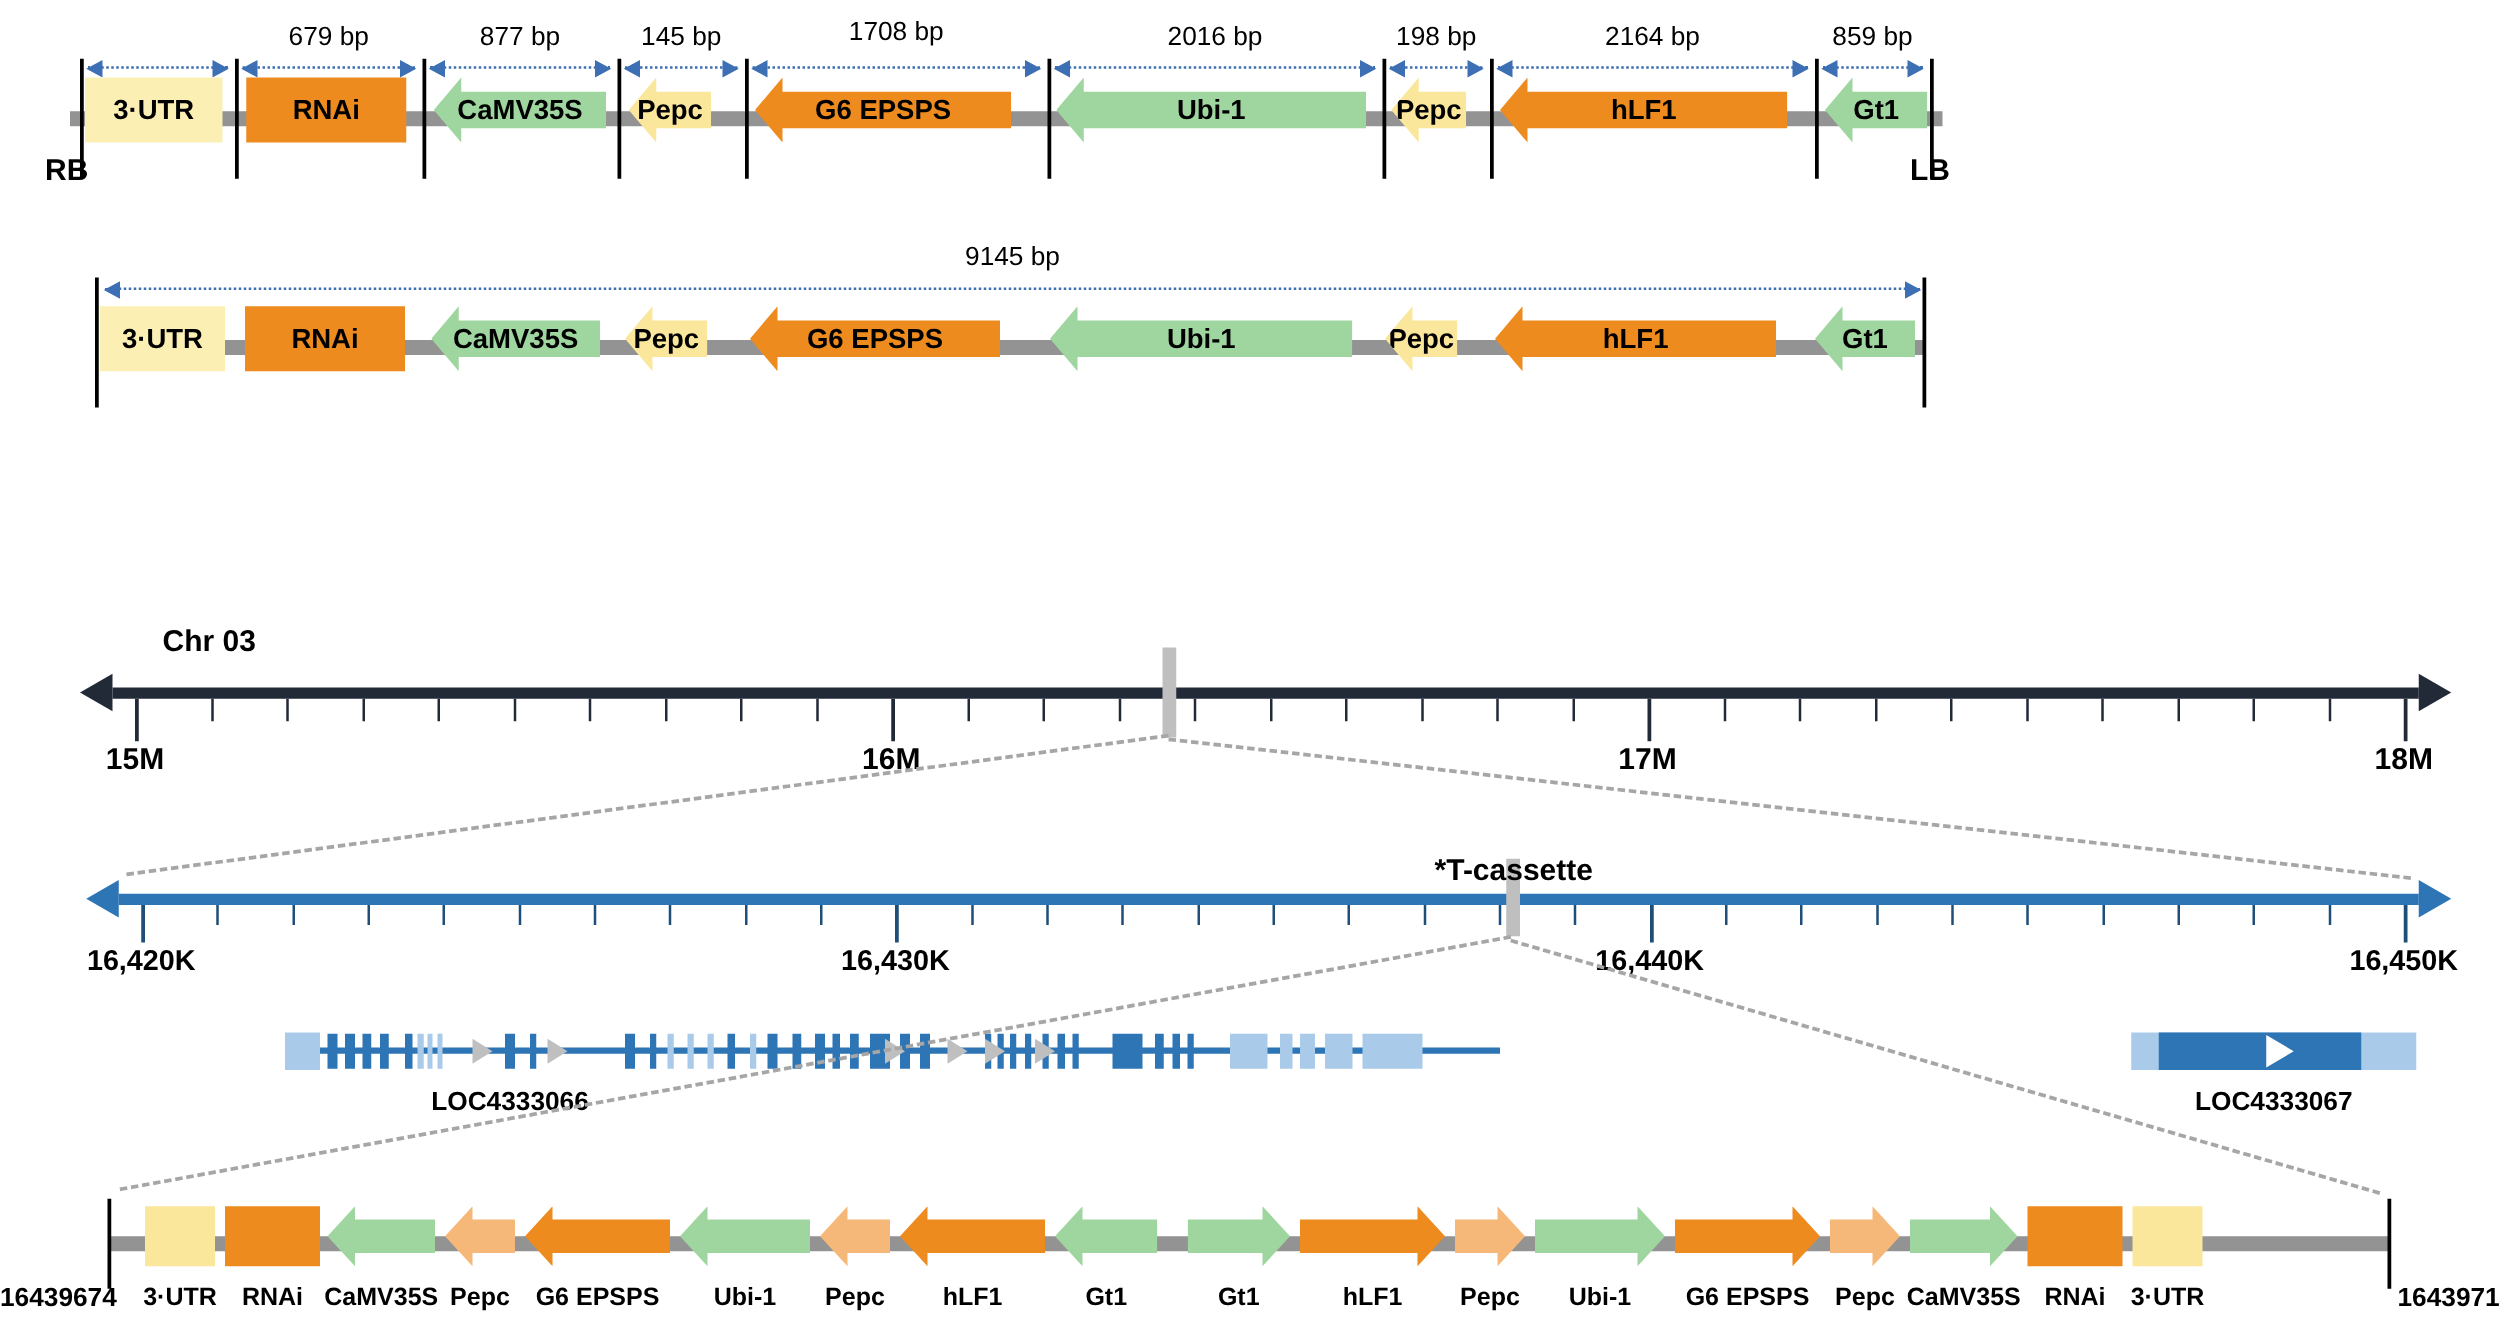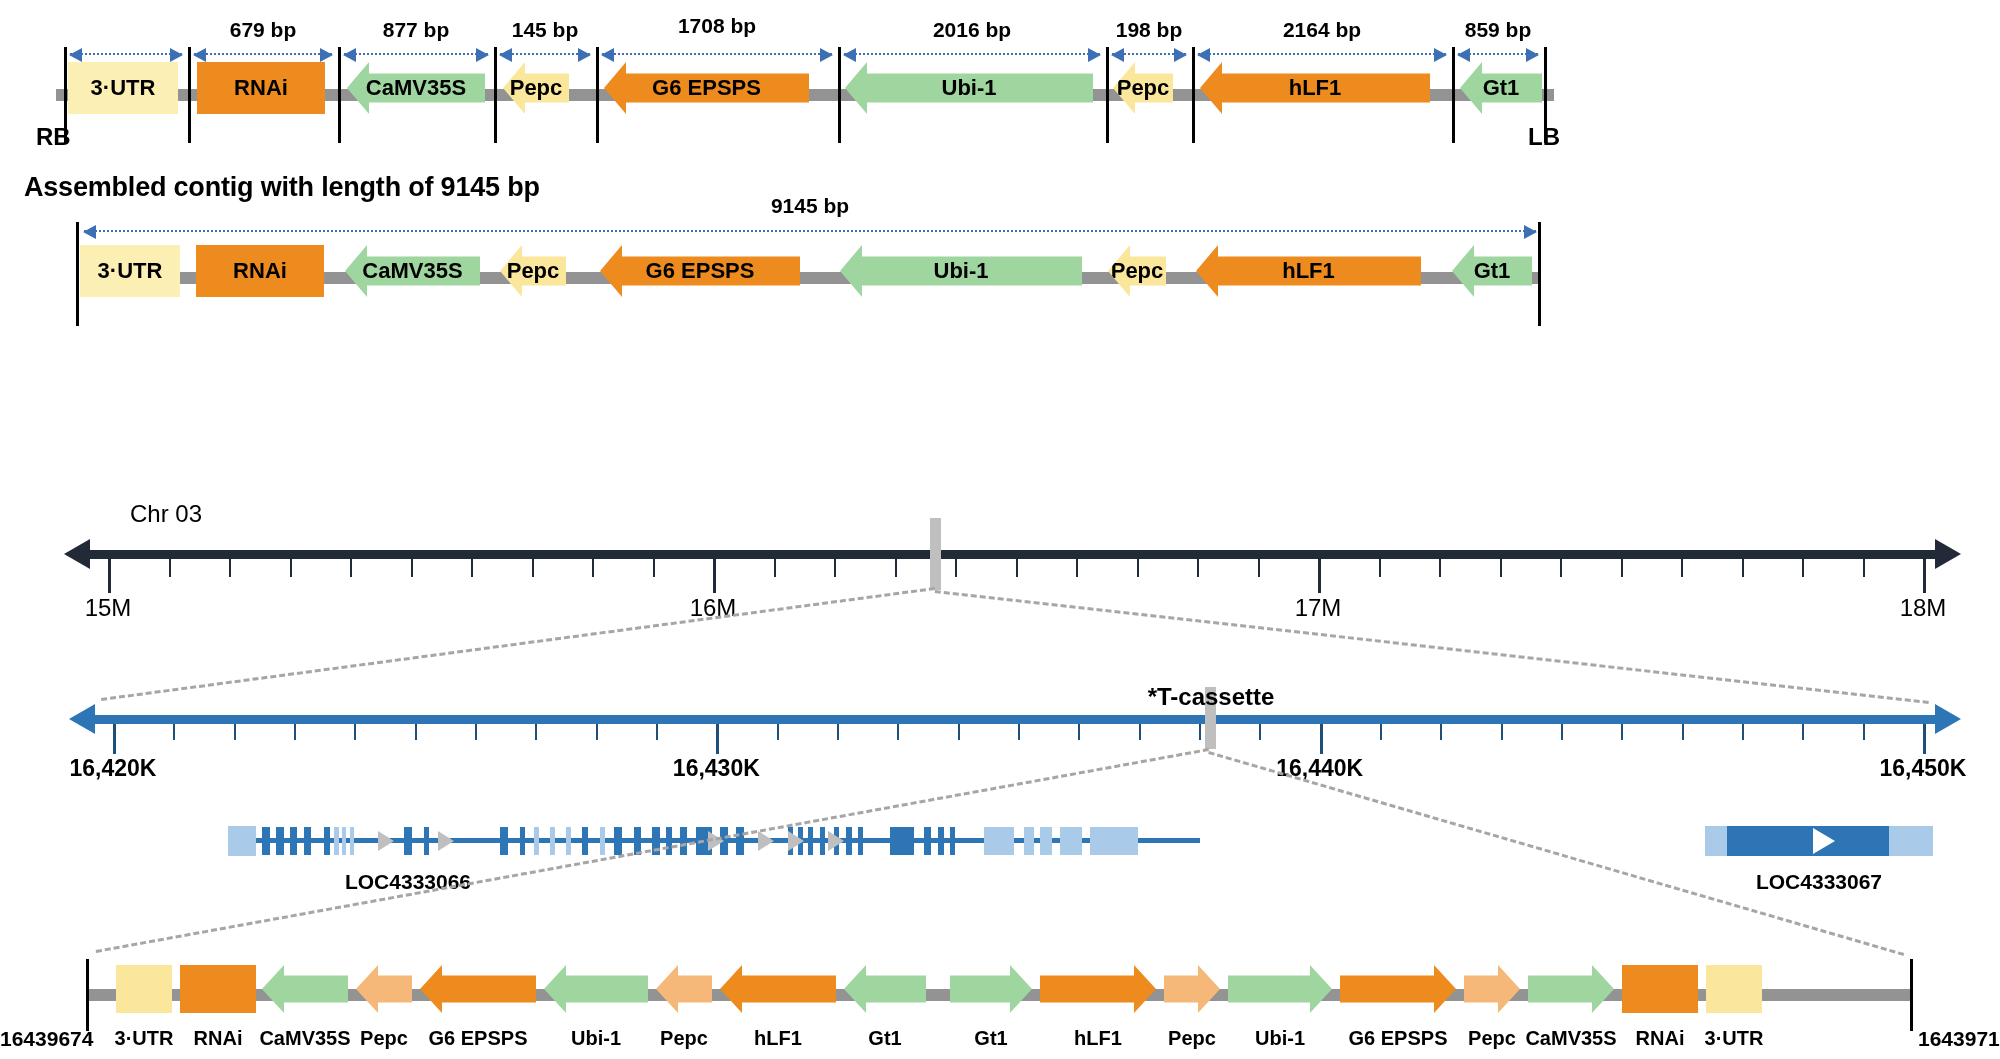--- a/index.html
+++ b/index.html
@@ -18,35 +18,35 @@
   .panel-title {
     position:absolute;
     font-size:27px;
     font-weight:bold;
     letter-spacing:-0.2px;
     white-space:nowrap;
   }
   .bp-label {
     position:absolute;
     font-size:21px;
-    font-weight:bold;
+    font-weight:normal;
     text-align:center;
     white-space:nowrap;
     transform:translateX(-50%);
   }
   .border-label {
     position:absolute;
     font-size:24px;
     font-weight:bold;
     white-space:nowrap;
   }
   .tick-label {
     position:absolute;
     font-size:24px;
-    font-weight:normal;
+    font-weight:bold;
     white-space:nowrap;
     transform:translateX(-50%);
   }
   .small-tick-label {
     position:absolute;
     font-size:23px;
     font-weight:bold;
     white-space:nowrap;
     transform:translateX(-50%);
   }
@@ -251,21 +251,20 @@
       <div class="feat left" style="left:1200px; top:62px; width:230px; height:52px; background:#ED8B1F;">
         <span>hLF1</span>
       </div>
       <div class="feat left" style="left:1460px; top:62px; width:82px; height:52px; background:#9FD69F;">
         <span>Gt1</span>
       </div>
       <div class="border-label" style="left:36px; top:123px;">RB</div>
       <div class="border-label" style="left:1528px; top:123px;">LB</div>
     </div>
 
-  <div class="panel-title" style="left:24px; top:172px;">Assembled contig with length of 9145 bp</div>
 
   <div id="p2">
       <div class="backbone" style="left:80px; top:272px; width:1460px;"></div>
       <div class="vbar" style="left:76px; top:222px; height:104px;"></div>
       <div class="vbar" style="left:1538px; top:222px; height:104px;"></div>
       <div class="measure" style="left:84px; top:230px; width:1452px;"></div>
       <div class="bp-label" style="left:810px; top:194px;">9145 bp</div>
       <div class="feat rect" style="left:80px; top:245px; width:100px; height:52px; background:#FCEFB4;">
         <span>3·UTR</span>
       </div>

